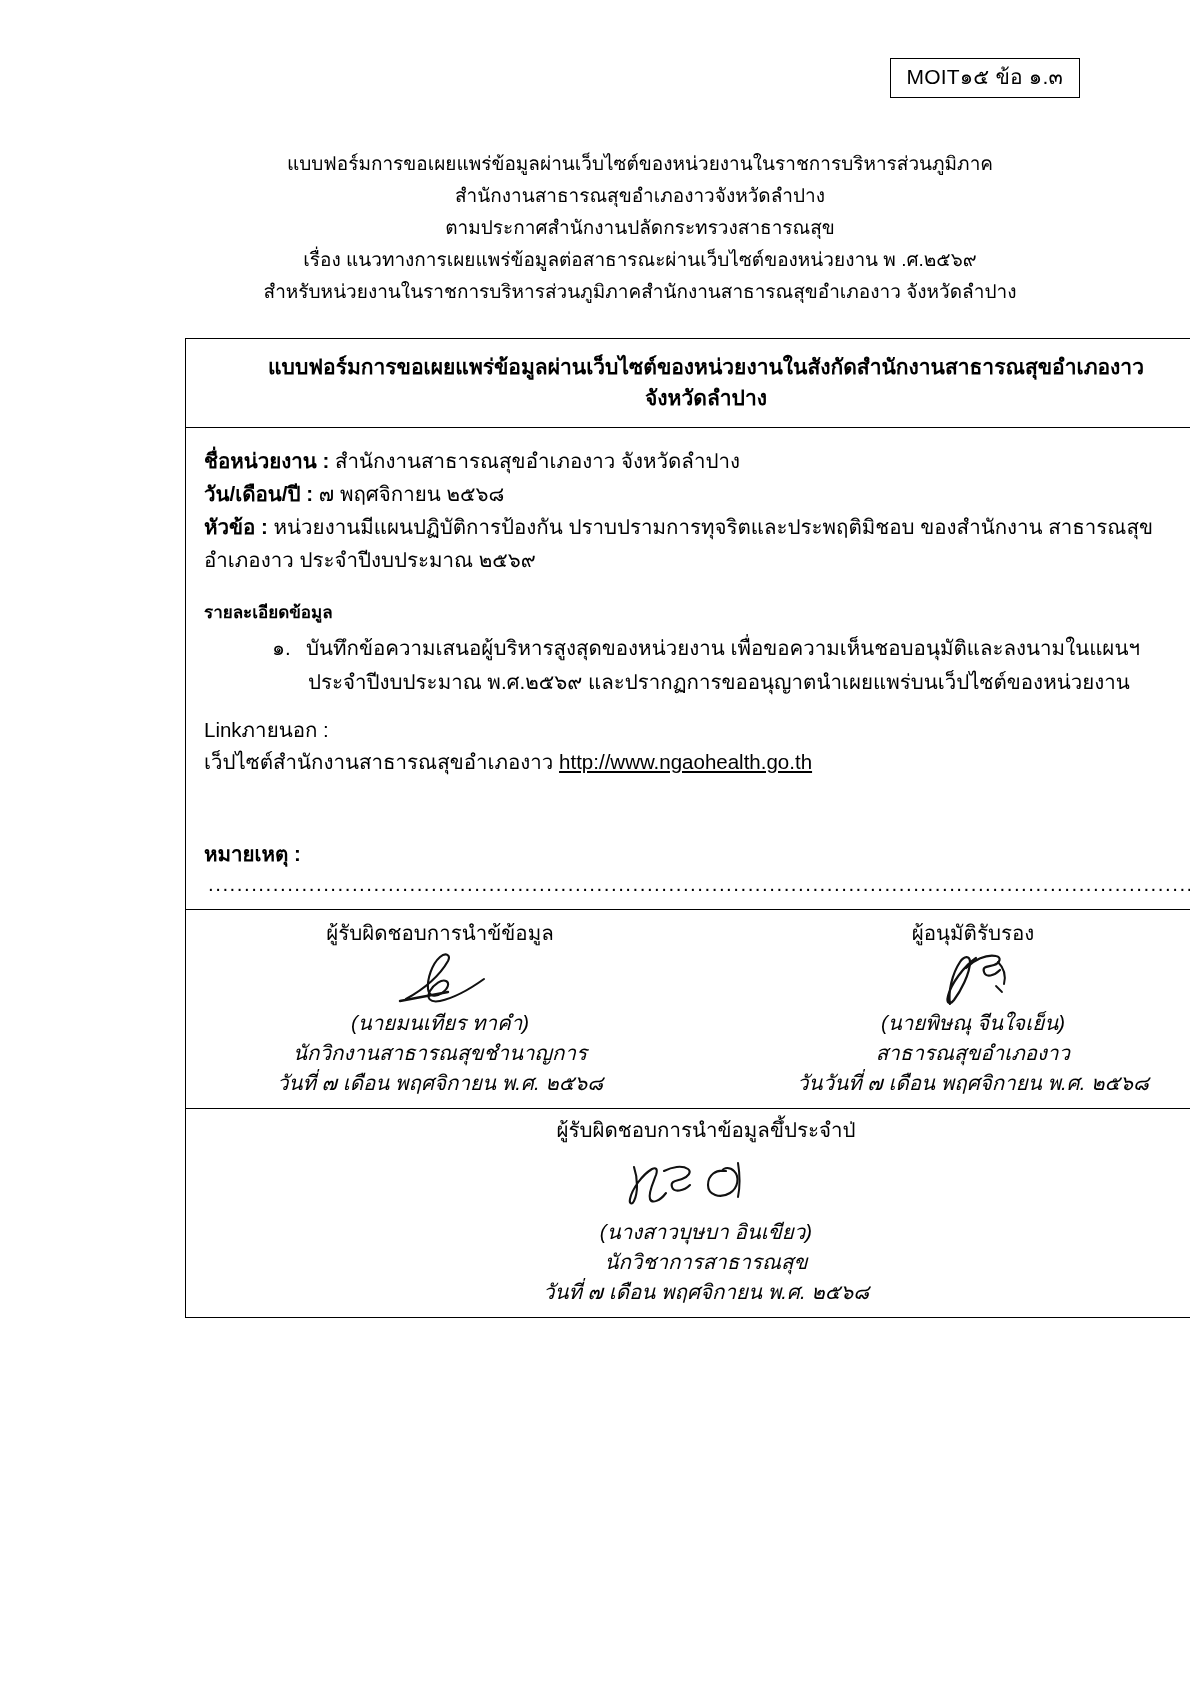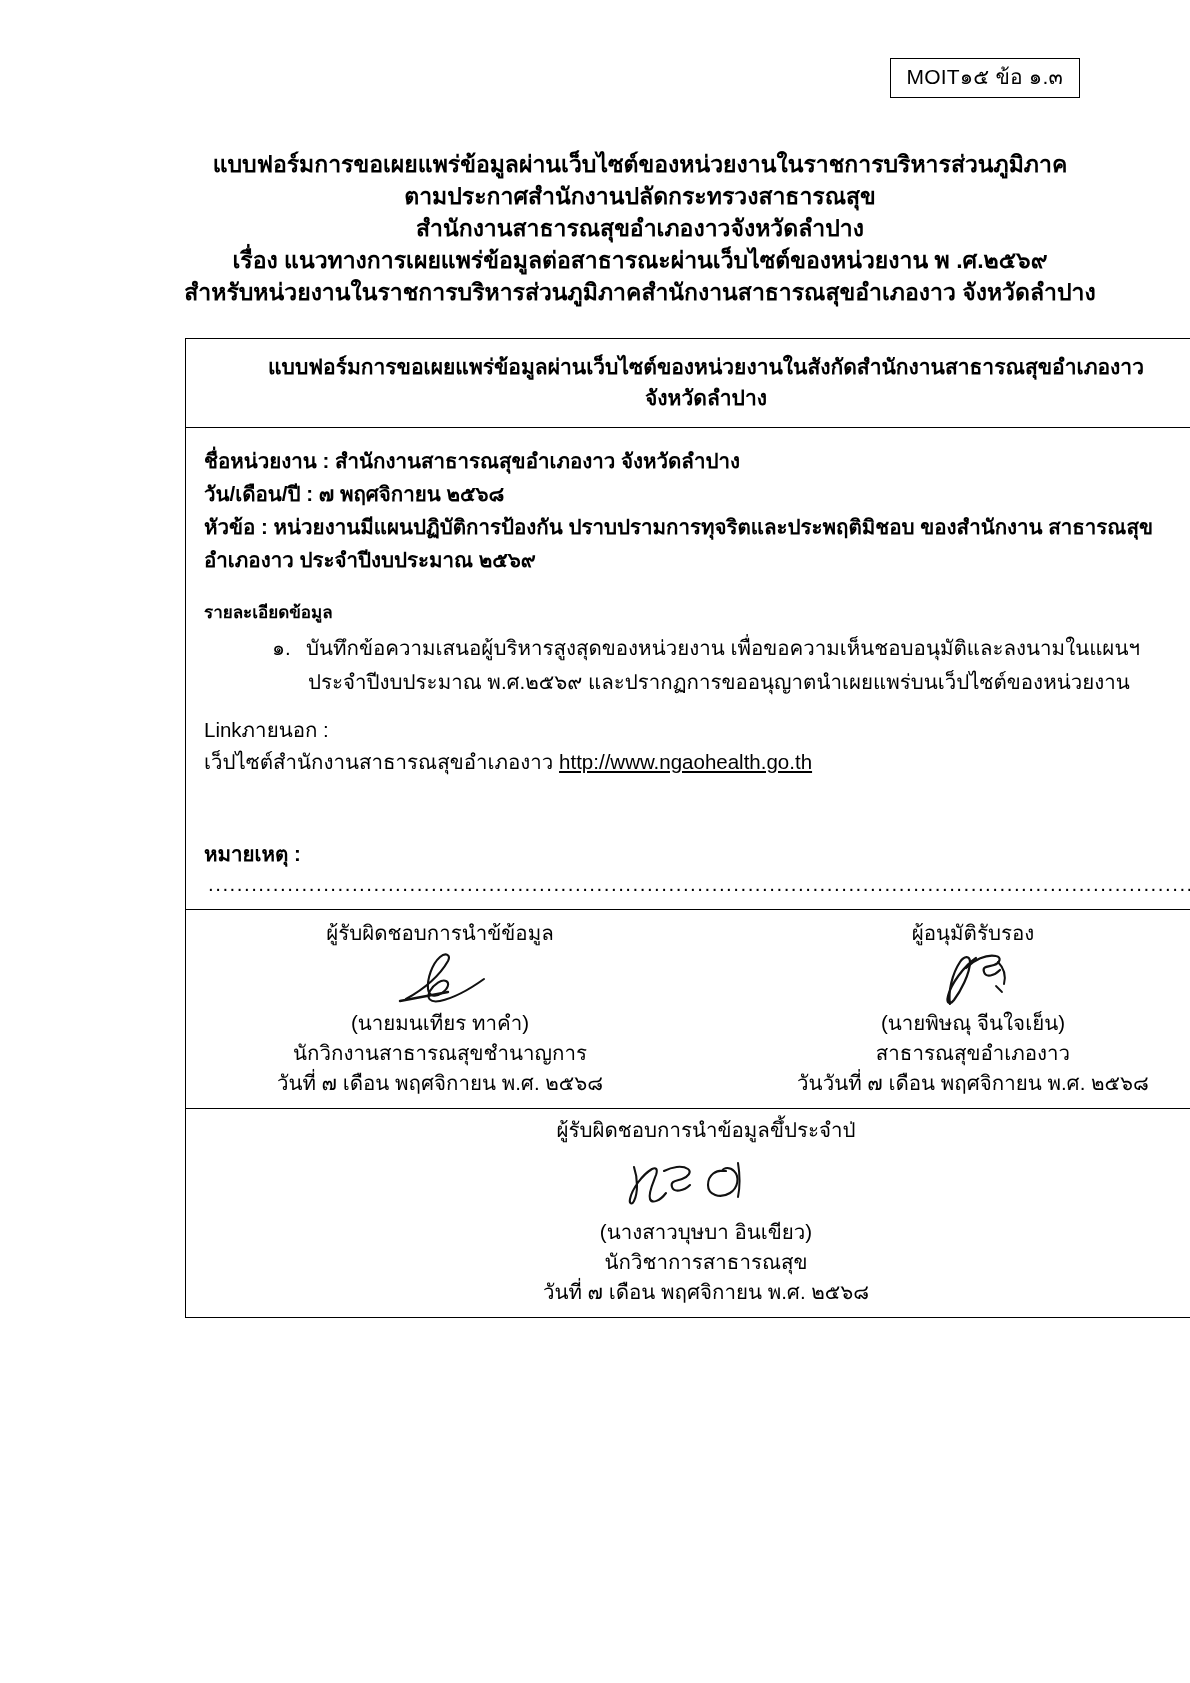--- a/index.html
+++ b/index.html
@@ -43,22 +43,22 @@
 
   
   .title-block {
     position: absolute;
     top: 148px;
     left: 95px;
     width: 1000px;
     text-align: center;
   }
   .title-line {
-    font-size: 23px;
-    font-weight: bold;
+    font-size: 19px;
+    font-weight: normal;
     line-height: 32px;
     letter-spacing: 0px;
     white-space: nowrap;
   }
 
   
   .form-table {
     position: absolute;
     top: 338px;
     left: 140px;
@@ -85,21 +85,21 @@
   .body-cell {
     padding: 16px 18px 10px 18px;
   }
   .fld {
     font-size: 20.5px;
     line-height: 33px;
     white-space: nowrap;
   }
   .fld.wrap { white-space: normal; }
   .lbl { font-weight: bold; }
-  .val { font-weight: bold; }
+  .val { font-weight: normal; }
 
   .section-title {
     font-size: 17px;
     font-weight: bold;
     line-height: 33px;
     margin-top: 20px;
   }
 
   .list-item {
     display: flex;
@@ -173,42 +173,43 @@
     display: flex;
     align-items: center;
     justify-content: center;
   }
   .sig-img svg { display: block; }
   .sig-name,
   .sig-role,
   .sig-date {
     font-size: 20.5px;
     line-height: 30px;
+    font-style: italic;
   }
 
   .sig-single {
     text-align: center;
     padding-top: 6px;
     padding-bottom: 10px;
   }
   .sig-single .sig-img { height: 72px; }
 </style>
 </head>
 <body>
 
 <div class="page">
 
   <div class="code-box-wrap">
     <div class="code-box">MOIT๑๕ ข้อ ๑.๓</div>
   </div>
 
   <div class="title-block">
     <div class="title-line">แบบฟอร์มการขอเผยแพร่ข้อมูลผ่านเว็บไซต์ของหน่วยงานในราชการบริหารส่วนภูมิภาค</div>
+    <div class="title-line">สำนักงานสาธารณสุขอำเภองาวจังหวัดลำปาง</div>
     <div class="title-line">ตามประกาศสำนักงานปลัดกระทรวงสาธารณสุข</div>
-    <div class="title-line">สำนักงานสาธารณสุขอำเภองาวจังหวัดลำปาง</div>
     <div class="title-line">เรื่อง  แนวทางการเผยแพร่ข้อมูลต่อสาธารณะผ่านเว็บไซต์ของหน่วยงาน พ .ศ.๒๕๖๙</div>
     <div class="title-line">สำหรับหน่วยงานในราชการบริหารส่วนภูมิภาคสำนักงานสาธารณสุขอำเภองาว  จังหวัดลำปาง</div>
   </div>
 
   <div class="form-table">
 
     <div class="row">
       <div class="hdr-cell">
         <div class="hl">แบบฟอร์มการขอเผยแพร่ข้อมูลผ่านเว็บไซต์ของหน่วยงานในสังกัดสำนักงานสาธารณสุขอำเภองาว</div>
         <div class="hl">จังหวัดลำปาง</div>

